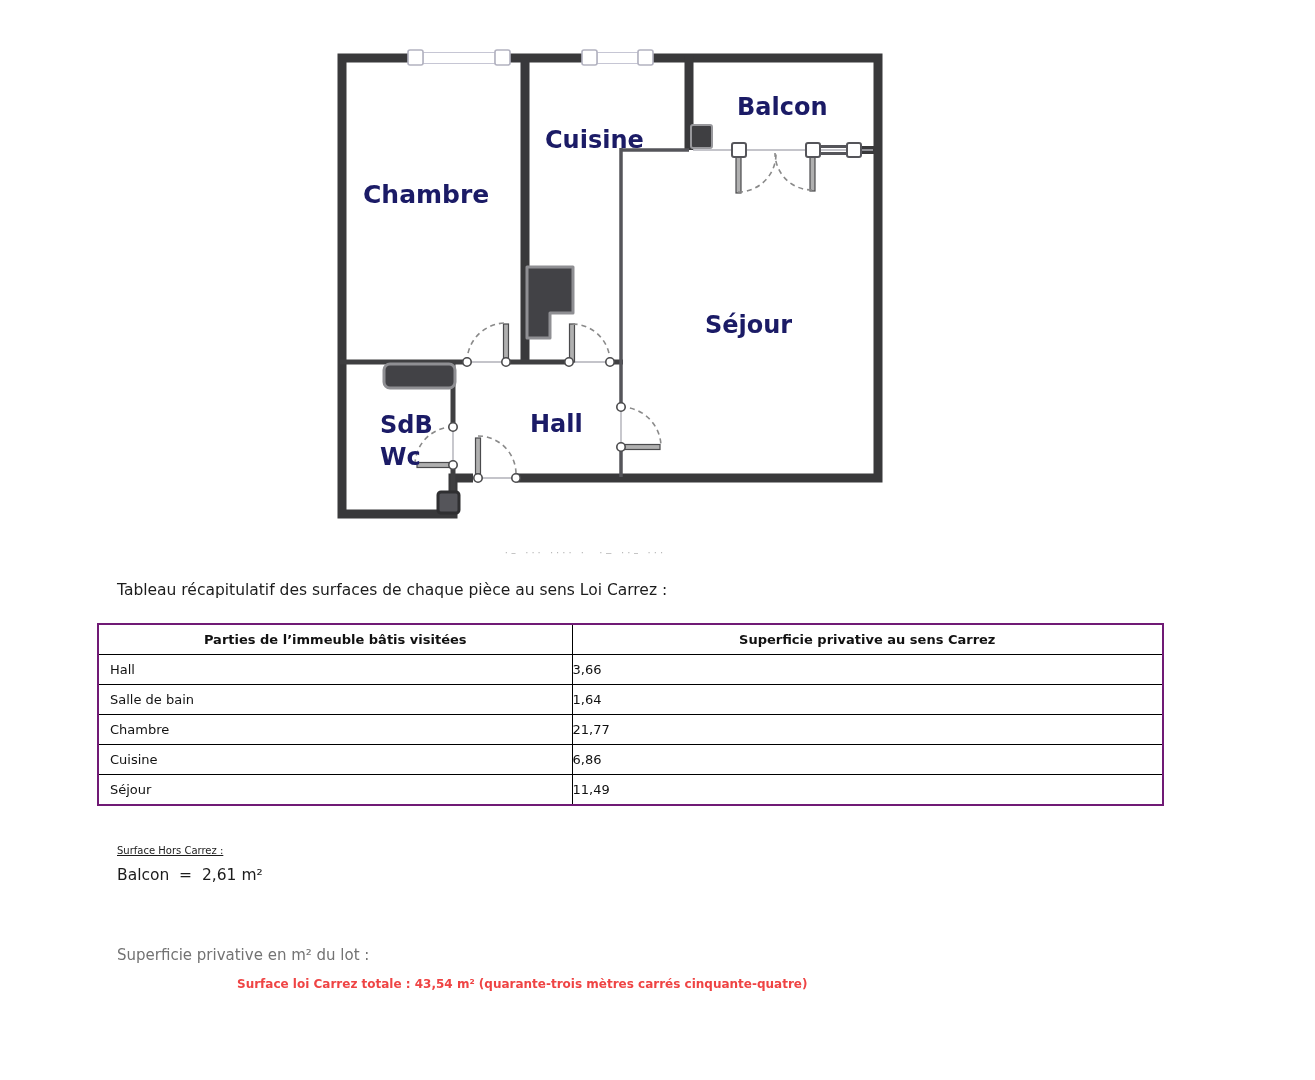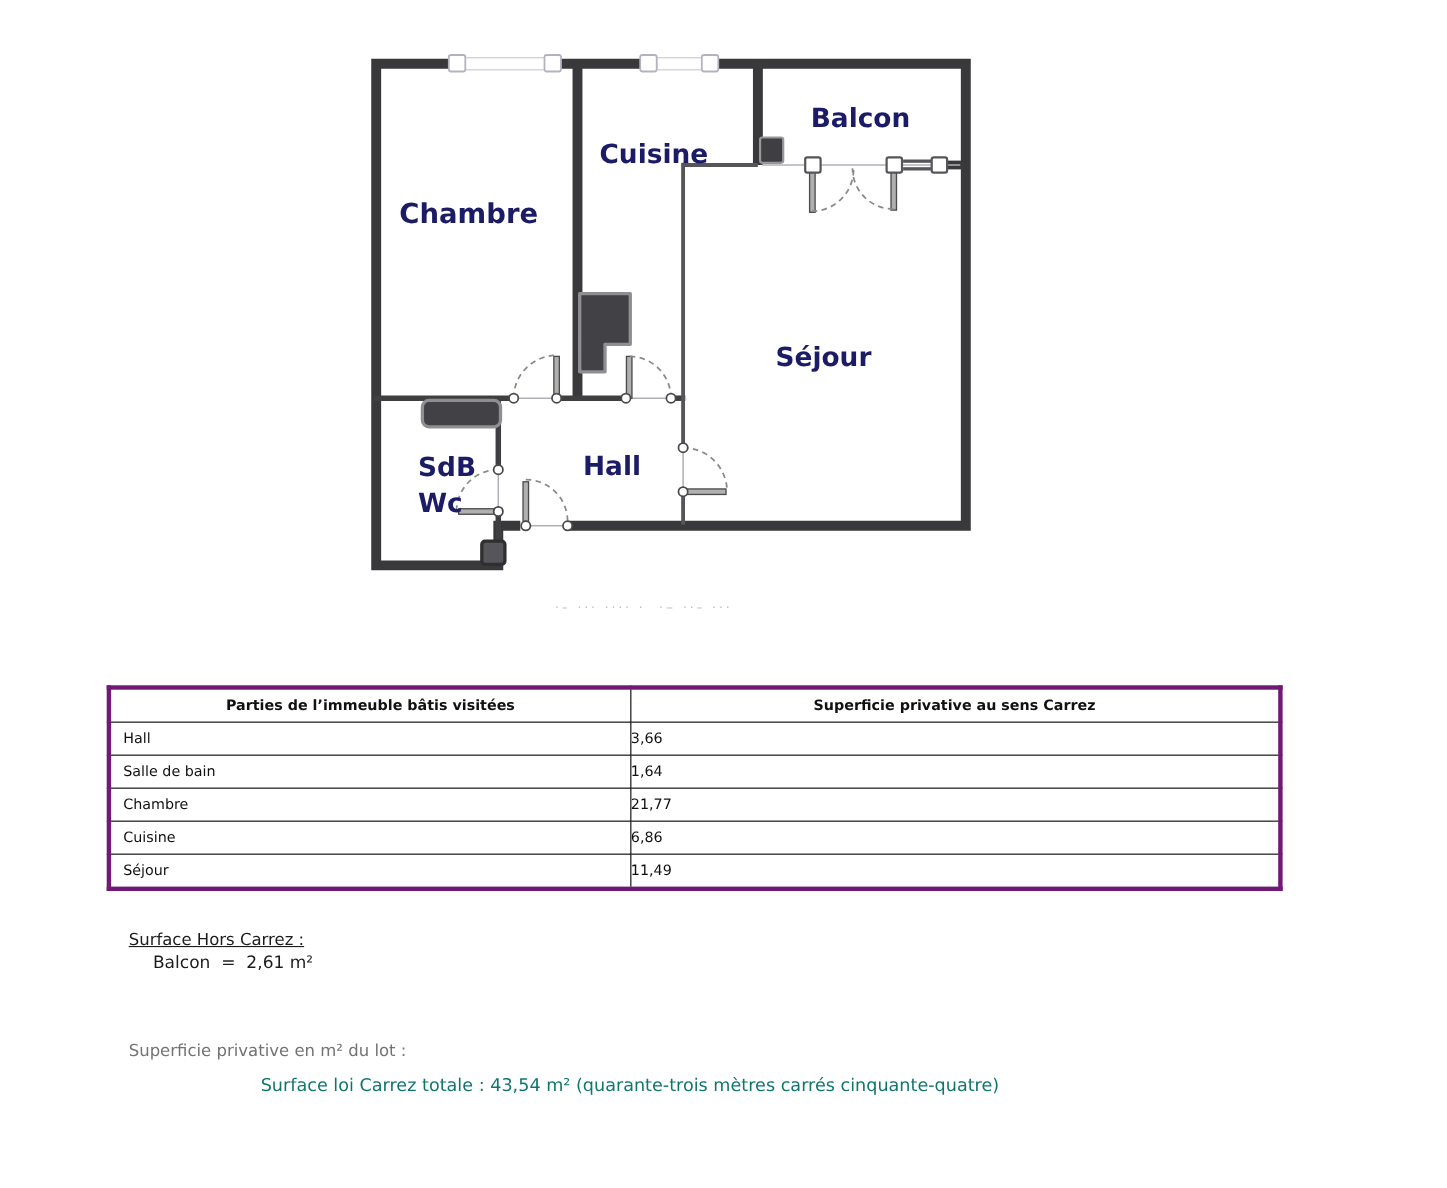--- a/index.html
+++ b/index.html
@@ -38,37 +38,37 @@
   }
   table.surfaces col.c1{width:474px;}
   table.surfaces col.c2{width:591px;}
   table.surfaces th, table.surfaces td{
     border:1px solid #000;
     height:29px;
     padding:0;
     vertical-align:middle;
     overflow:hidden;
   }
-  table.surfaces{border:4px solid #701a75;}
+  table.surfaces{border:2px solid #701a75;}
   table.surfaces th{font-weight:700;text-align:center;font-size:13px;}
   table.surfaces td.room{ text-align:left;padding-left:11px; }
   table.surfaces td.value{ padding-right:38px; }
 
   .hors-carrez-heading{
-    left:117px;top:845px;font-size:15px;color:#1c1c1c;
+    left:117px;top:845px;font-size:10px;color:#1c1c1c;
     text-decoration:underline;
   }
   .hors-carrez-line{
-    left:117px;top:866px;font-size:15.5px;color:#1c1c1c;white-space:pre;margin-left:22px;
+    left:117px;top:866px;font-size:15.5px;color:#1c1c1c;white-space:pre;
   }
   .lot-intro{
     left:117px;top:946px;font-size:15px;color:#737373;
   }
   .lot-total{
-    left:237px;top:977px;font-size:16px;font-weight:400;color:#0f766e;white-space:pre;
+    left:237px;top:977px;font-size:12px;font-weight:700;color:#ef4444;white-space:pre;
   }
 </style>
 </head>
 <body>
 
 <div class="page">
 
   <svg id="plan-svg" viewBox="0 0 560 490">
 
     <g>
@@ -175,20 +175,21 @@
       <text class="room-label" x="407" y="75" font-size="24">Balcon</text>
       <text class="room-label" x="375" y="293" font-size="24">Séjour</text>
       <text class="room-label" x="50" y="393" font-size="24">SdB</text>
       <text class="room-label" x="50" y="425" font-size="24">Wc</text>
       <text class="room-label" x="200" y="392" font-size="24">Hall</text>
     </g>
   </svg>
 
   <div class="abs smudge">·– ··· ···· ·  ·‒ ··– ···</div>
 
+  <div class="abs table-caption">Tableau récapitulatif des surfaces de chaque pièce au sens Loi Carrez :</div>
 
   <div class="abs surface-table-wrap">
     <table class="surfaces">
       <colgroup>
           <col class="c1">
           <col class="c2">
         </colgroup>
       <thead>
         <tr>
           <th>Parties de l’immeuble bâtis visitées</th>

